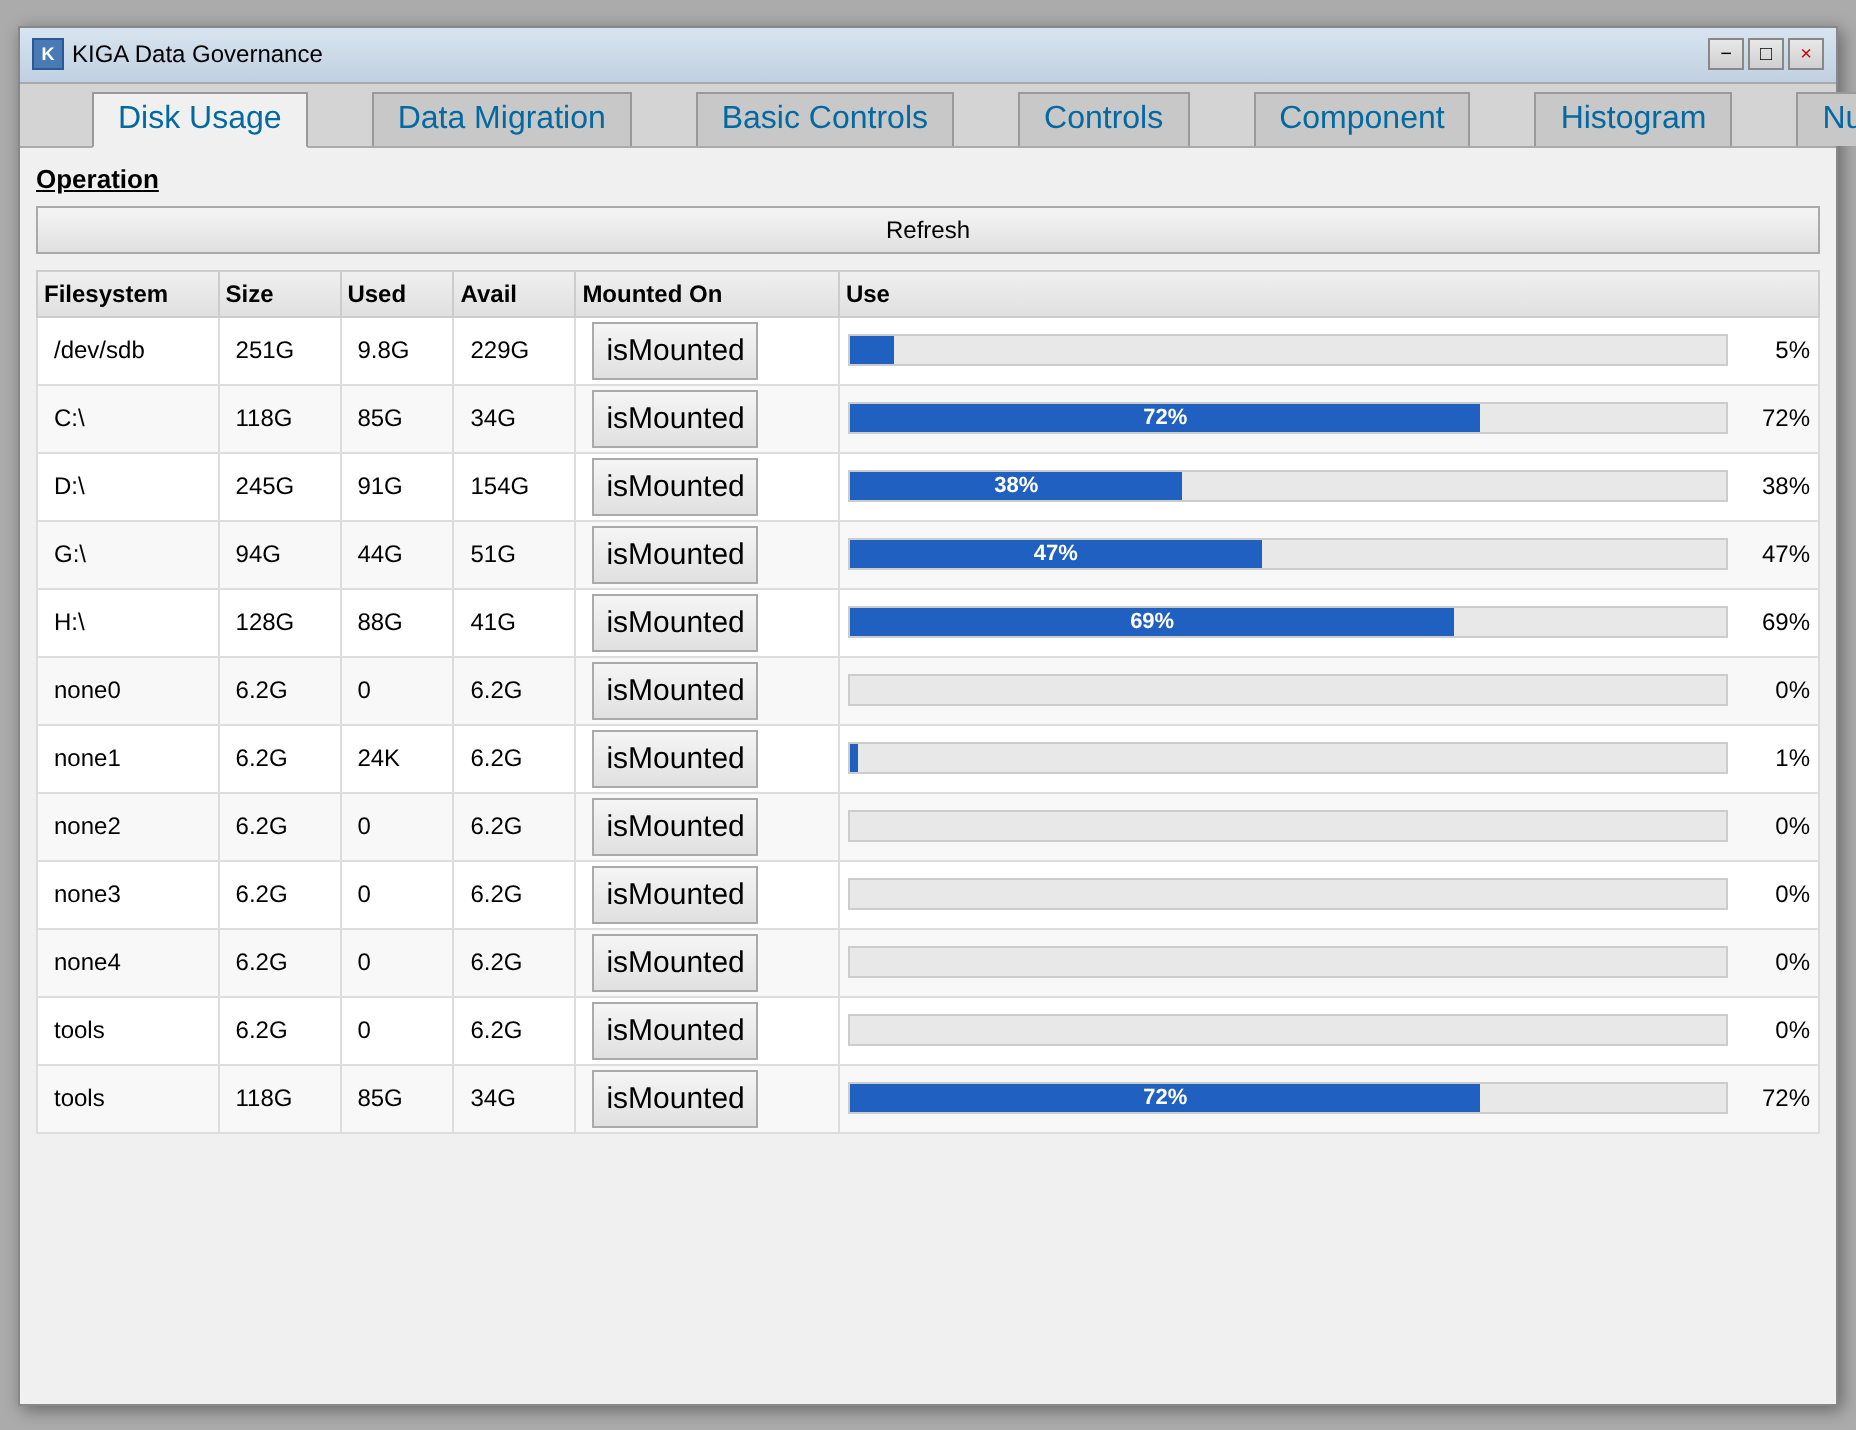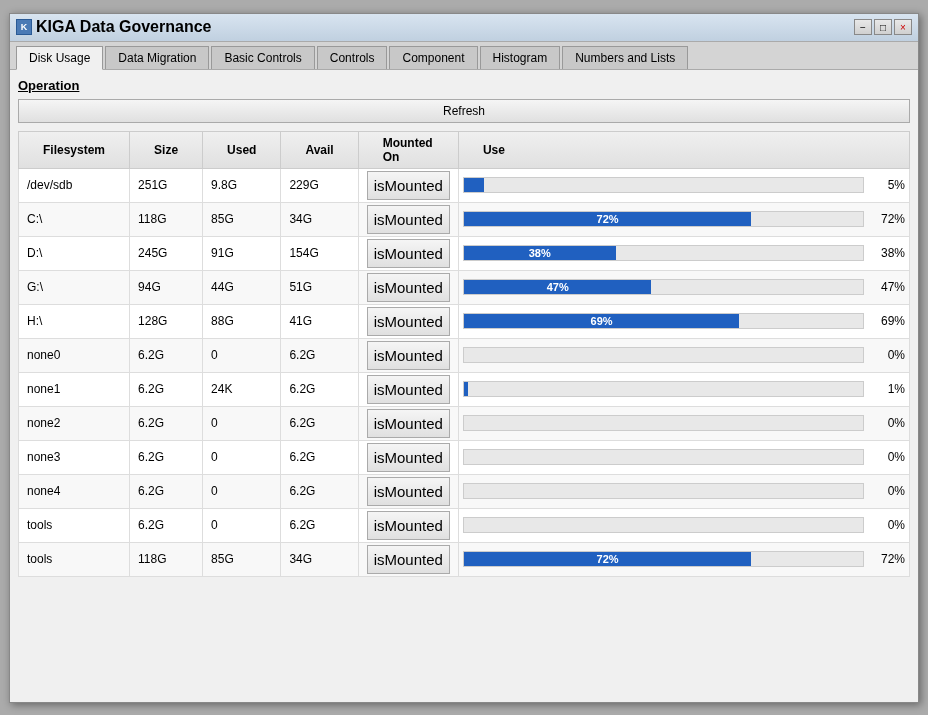--- a/index.html
+++ b/index.html
@@ -39,22 +39,22 @@
     .title-bar-icon {
       width: 16px;
       height: 16px;
       background: #4a7ab5;
       border: 1px solid #2a5a95;
       display: flex;
       align-items: center;
       justify-content: center;
     }
     .title-bar-text {
-      font-size: 16px;
-      font-weight: bold;
+      font-size: 12px;
+      font-weight: normal;
       color: #000;
     }
     .title-bar-buttons {
       display: flex;
       gap: 2px;
     }
     .title-btn {
       width: 18px;
       height: 16px;
       background: linear-gradient(to bottom, #e8e8e8, #d0d0d0);
@@ -72,23 +72,24 @@
       border-bottom: 1px solid #aaa;
       padding: 4px 6px 0 6px;
       gap: 2px;
     }
     .tab {
       padding: 4px 12px;
       background: #c8c8c8;
       border: 1px solid #999;
       border-bottom: none;
       cursor: pointer;
-      font-size: 12px;
-      color: #000000;
+      font-size: 16px;
+      color: #0369a1;
       white-space: nowrap;
+      margin-left: 30px;
     }
     .tab.active {
       background: #f0f0f0;
       border-bottom: 1px solid #f0f0f0;
       z-index: 1;
       margin-bottom: -1px;
     }
 
     .content-area {
       flex: 1;
@@ -115,21 +116,21 @@
     table {
       width: 100%;
       border-collapse: collapse;
       background: #fff;
       border: 1px solid #ccc;
     }
     thead tr {
       background: linear-gradient(to bottom, #f0f0f0, #e0e0e0);
     }
     th {
-      padding: 4px 24px;
+      padding: 4px 3px;
       text-align: left;
       border: 1px solid #ccc;
       font-weight: bold;
       font-size: 12px;
     }
     td {
       padding: 2px 8px;
       border: 1px solid #ddd;
       font-size: 12px;
       height: 24px;

